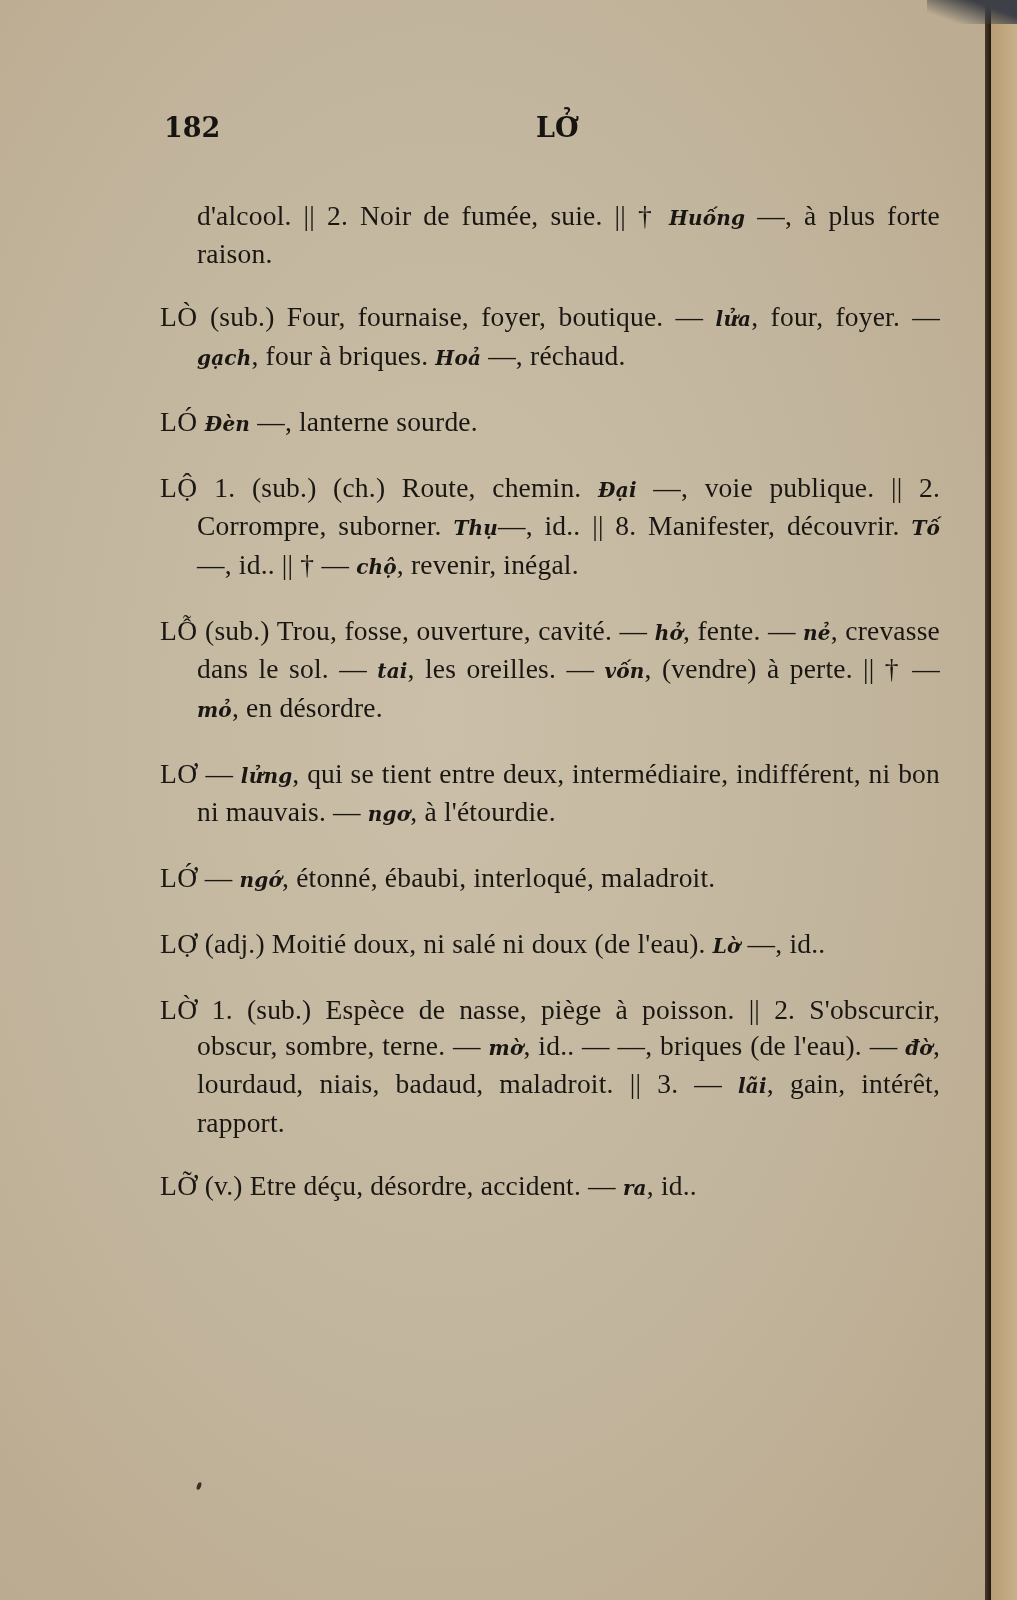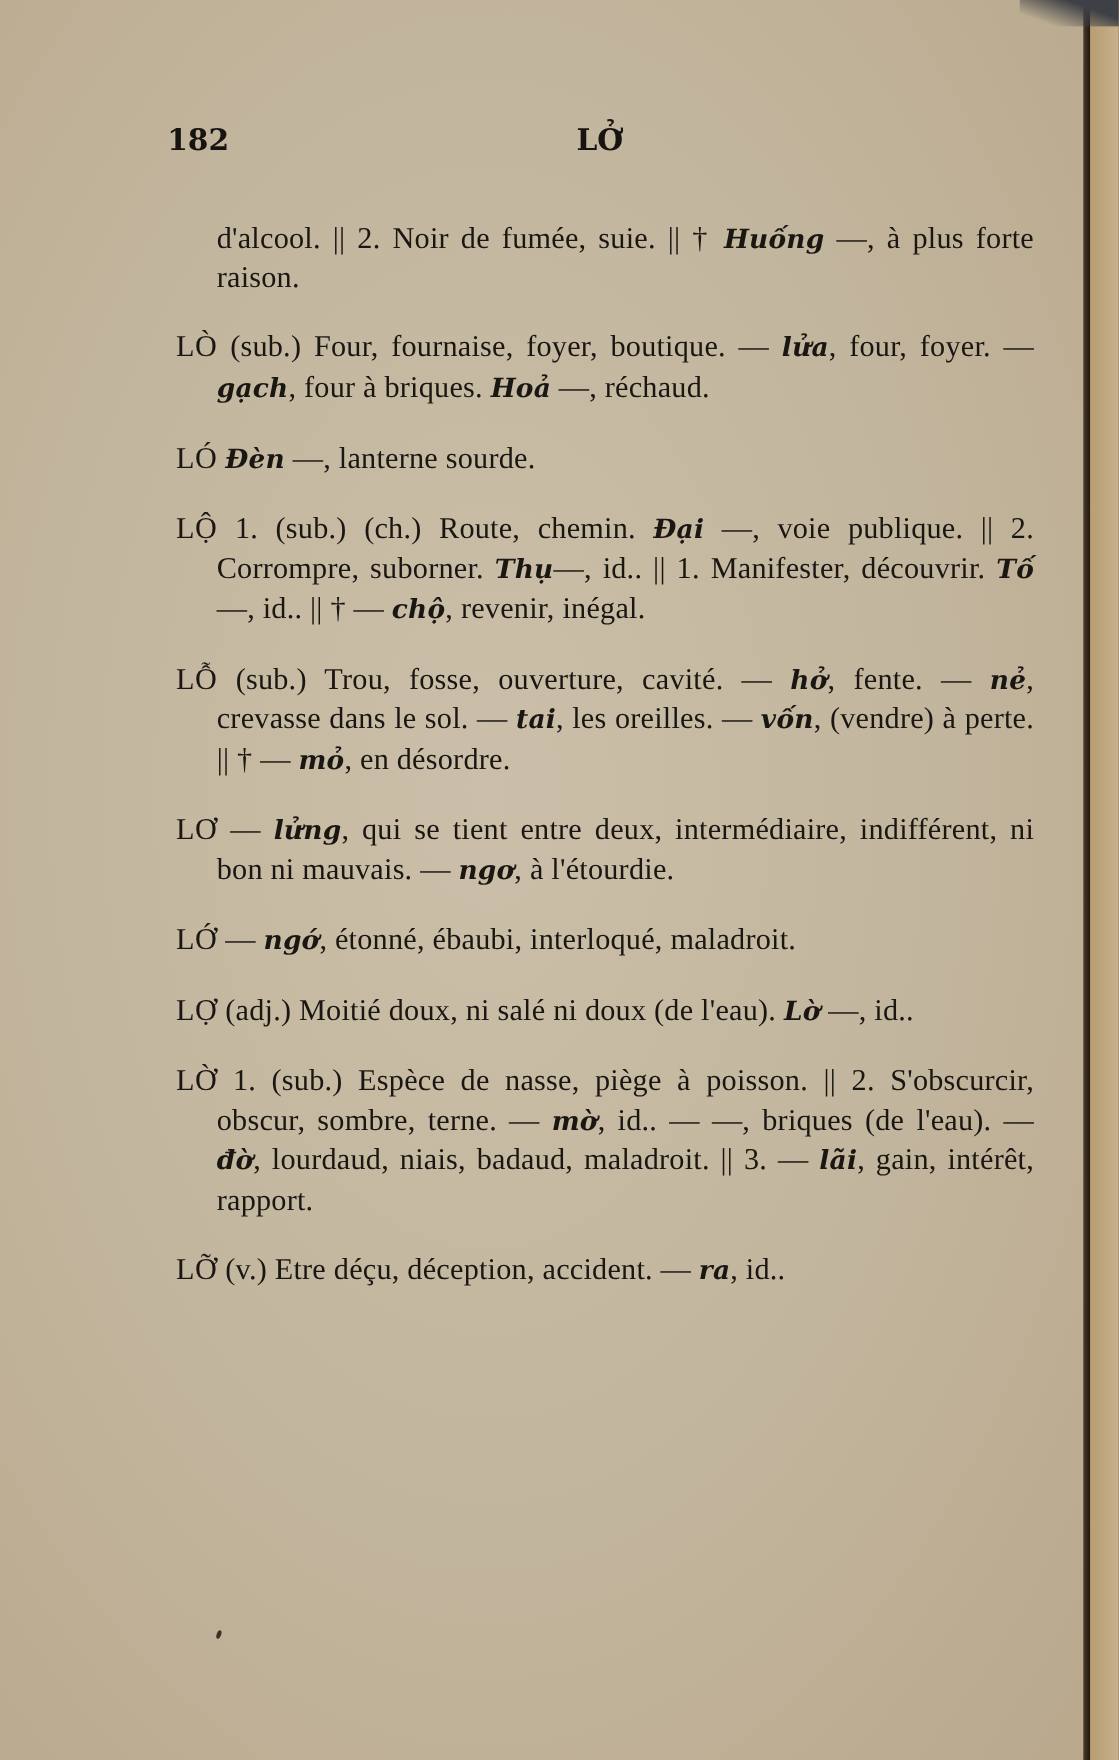--- a/index.html
+++ b/index.html
@@ -20,58 +20,58 @@
     }
     .next-page {
       position: absolute; left: 991px; top: 0; width: 26px; height: 1600px;
       background: linear-gradient(90deg, #b89d75, #c8b08a);
     }
     .corner-shadow {
       position: absolute; right: 0; top: 0; width: 90px; height: 24px;
       background: linear-gradient(200deg, #3d4046 30%, transparent 80%);
     }
     .header {
-      position: absolute; top: 112px; left: 152px; width: 775px; height: 40px;
+      position: absolute; top: 112px; left: 164px; width: 775px; height: 40px;
       color: #161310;
       text-decoration: underline;
     }
     .page-number { position: absolute; left: 0; top: 0; font-size: 27px; font-weight: bold; }
     .running-head { position: absolute; left: 372px; top: 0; font-size: 27px; font-weight: bold; }
     .content {
       position: absolute; top: 170px; left: 160px; width: 780px;
       color: #1a1612; font-size: 27.5px; line-height: 35.5px;
       font-family: "Liberation Serif", "DejaVu Serif", serif;
       letter-spacing: 0.2px;
     }
     .entry {
       padding-left: 37px; text-indent: -37px;
       margin-bottom: 12px; text-align: justify;
     }
     .entry.cont { padding-left: 37px; text-indent: 0; }
     .headword { font-weight: normal; letter-spacing: 0.5px; }
-    .seg-i { font-style: italic; font-weight: bold; font-family: "DejaVu Serif", serif; font-size: 24px; }
+    .seg-i { font-style: italic; font-weight: bold; font-family: "DejaVu Serif", serif; font-size: 20px; }
     .speck { position: absolute; width: 4px; height: 8px; background: #3a2f22; border-radius: 50%; left: 197px; top: 1482px; transform: rotate(20deg); }
   </style>
 </head>
 <body>
 
 <div class="page">
   <div class="header">
     <span class="page-number">182</span>
     <span class="running-head">LỞ</span>
   </div>
   <div class="content" id="entries">
       <p class="entry cont"><span>d'alcool.  || 2. Noir de fumée, suie.  || † </span><span class="seg-i">Huống</span><span> —, à plus forte raison.</span></p>
       <p class="entry"><span class="headword">LÒ</span><span> (sub.) Four, fournaise, foyer, boutique. — </span><span class="seg-i">lửa</span><span>, four, foyer. — </span><span class="seg-i">gạch</span><span>, four à briques. </span><span class="seg-i">Hoả</span><span> —, réchaud.</span></p>
       <p class="entry"><span class="headword">LÓ</span><span> </span><span class="seg-i">Đèn</span><span> —, lanterne sourde.</span></p>
-      <p class="entry"><span class="headword">LỘ</span><span> 1. (sub.) (ch.) Route, chemin. </span><span class="seg-i">Đại</span><span> —, voie publique.  || 2. Corrompre, suborner. </span><span class="seg-i">Thụ</span><span>—, id..  || 1. Manifester, découvrir. </span><span class="seg-i">Tố</span><span> —, id..  || † — </span><span class="seg-i">chộ</span><span>, revenir, inégal.</span></p>
+      <p class="entry"><span class="headword">LỘ</span><span> 1. (sub.) (ch.) Route, chemin. </span><span class="seg-i">Đại</span><span> —, voie publique.  || 2. Corrompre, suborner. </span><span class="seg-i">Thụ</span><span>—, id..  || 8. Manifester, découvrir. </span><span class="seg-i">Tố</span><span> —, id..  || † — </span><span class="seg-i">chộ</span><span>, revenir, inégal.</span></p>
       <p class="entry"><span class="headword">LỖ</span><span> (sub.) Trou, fosse, ouverture, cavité. — </span><span class="seg-i">hở</span><span>, fente. — </span><span class="seg-i">nẻ</span><span>, crevasse dans le sol. — </span><span class="seg-i">tai</span><span>, les oreilles. — </span><span class="seg-i">vốn</span><span>, (vendre) à perte.  || † — </span><span class="seg-i">mỏ</span><span>, en désordre.</span></p>
       <p class="entry"><span class="headword">LƠ</span><span> — </span><span class="seg-i">lửng</span><span>, qui se tient entre deux, intermédiaire, indifférent, ni bon ni mauvais. — </span><span class="seg-i">ngơ</span><span>, à l'étourdie.</span></p>
       <p class="entry"><span class="headword">LỚ</span><span> — </span><span class="seg-i">ngớ</span><span>, étonné, ébaubi, interloqué, maladroit.</span></p>
       <p class="entry"><span class="headword">LỢ</span><span> (adj.) Moitié doux, ni salé ni doux (de l'eau). </span><span class="seg-i">Lờ</span><span> —, id..</span></p>
       <p class="entry"><span class="headword">LỜ</span><span> 1. (sub.) Espèce de nasse, piège à poisson.  || 2. S'obscurcir, obscur, sombre, terne. — </span><span class="seg-i">mờ</span><span>, id.. — —, briques (de l'eau). — </span><span class="seg-i">đờ</span><span>, lourdaud, niais, badaud, maladroit.  || 3. — </span><span class="seg-i">lãi</span><span>, gain, intérêt, rapport.</span></p>
-      <p class="entry"><span class="headword">LỠ</span><span> (v.) Etre déçu, déception, accident. — </span><span class="seg-i">ra</span><span>, id..</span></p>
+      <p class="entry"><span class="headword">LỠ</span><span> (v.) Etre déçu, désordre, accident. — </span><span class="seg-i">ra</span><span>, id..</span></p>
     </div>
   <div class="speck"></div>
 </div>
 <div class="gutter"></div>
 <div class="next-page"></div>
 <div class="corner-shadow"></div>
 
 </body></html>

